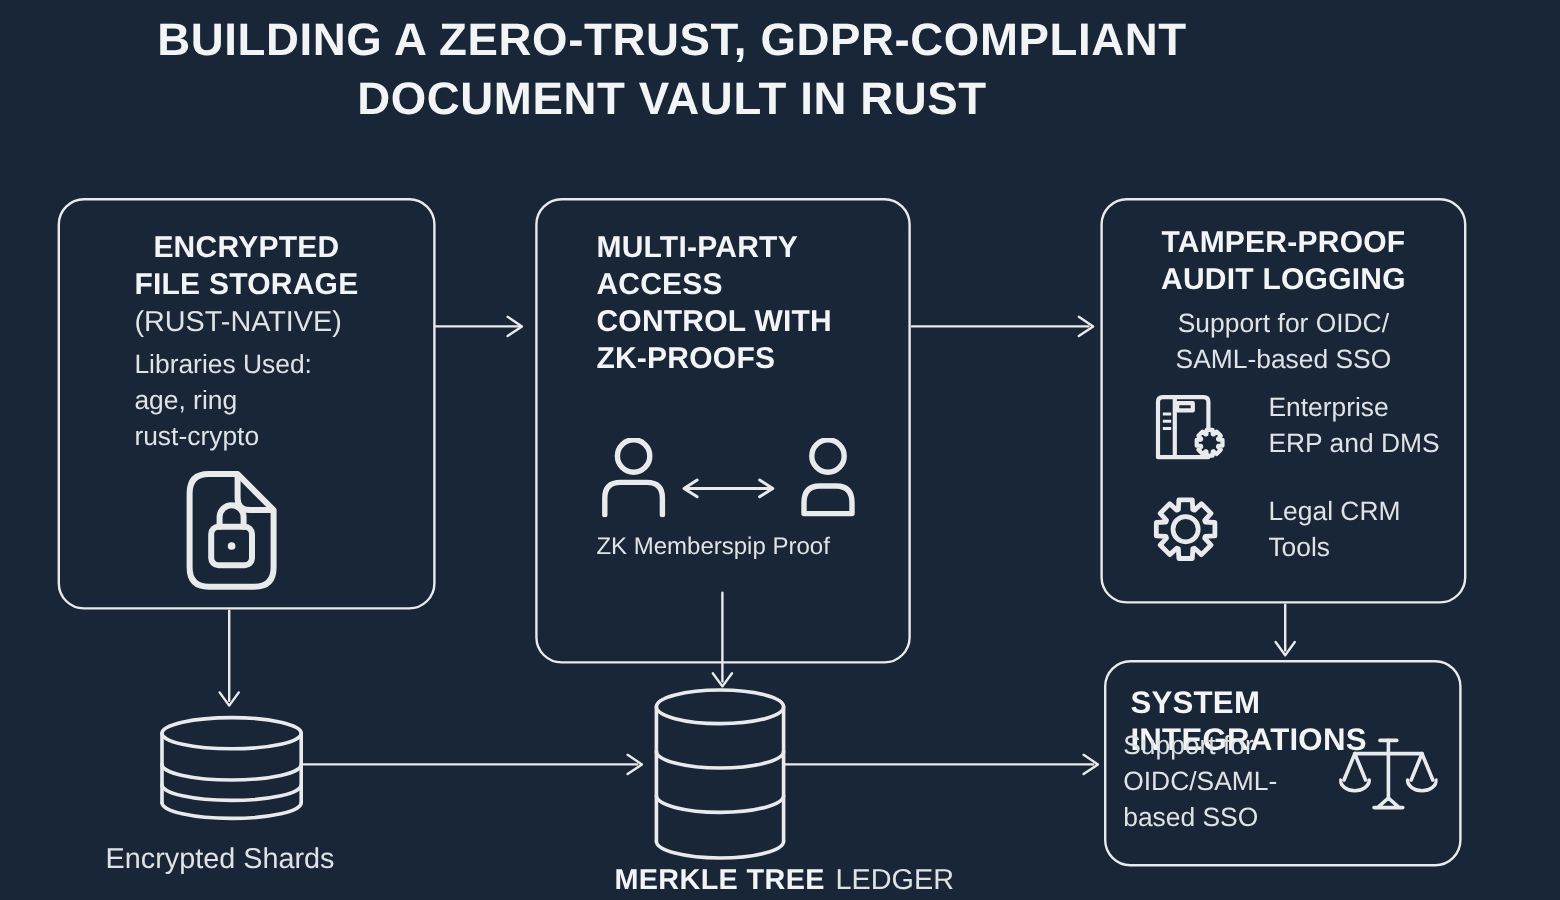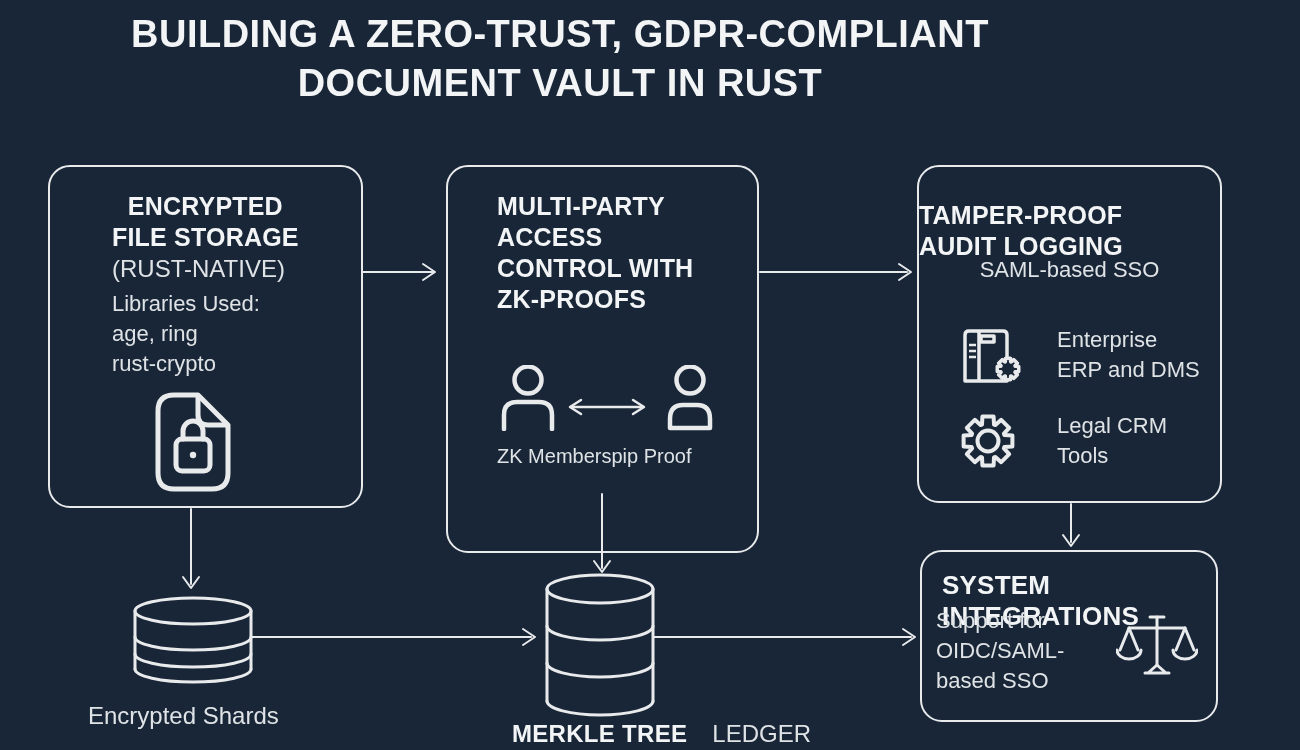--- a/index.html
+++ b/index.html
@@ -44,34 +44,34 @@
   .box1 .bbody{left:62px;top:122px}
   .doc-icon{position:absolute;left:102px;top:224px}
   
   .box2 .bhead{left:49px;top:24px}
   .box2 .bbody{left:49px;top:122px}
   .person-left{position:absolute;left:50px;top:198px}
   .person-arrow{position:absolute;left:114px;top:230px}
   .person-right{position:absolute;left:212px;top:198px}
   .zk-caption{position:absolute;left:49px;top:278px;font-size:20px}
   
-  .box3 .bhead{left:0;top:33px;width:100%;text-align:left}
+  .box3 .bhead{left:0;top:20px;width:100%;text-align:center}
   .box3 .bbody{left:0;top:88px;width:100%;text-align:center}
   .int-row{position:absolute;left:36px;display:flex;align-items:center;gap:36px}
   .int-row.r1{top:156px}
   .int-row.r2{top:244px}
   .int-label{font-size:22px;line-height:30px;text-align:left}
   
   .box4 .bhead{left:20px;top:18px;font-size:26px}
   .box4 .bbody{left:14px;top:54px}
   .scales-icon{position:absolute;left:194px;top:58px}
   
   .node-label{position:absolute;font-size:24px;line-height:28px;white-space:nowrap}
   .shards-label{left:88px;top:702px}
-  .merkle-label{left:512px;top:720px;display:flex;gap:25px}
+  .merkle-label{left:512px;top:720px;display:flex;gap:9px}
   .merkle-label b{color:var(--heading_text);letter-spacing:.3px}
 </style>
 </head>
 <body>
 
 <div class="stage">
 
   <svg class="connectors" width="1300" height="750" viewBox="0 0 1300 750">
     <g stroke="currentColor" fill="none" stroke-width="2" stroke-linecap="round" stroke-linejoin="round">
       <g>
@@ -173,20 +173,21 @@
     </svg>
     <div class="zk-caption">ZK Memberspip Proof</div>
   </section>
 
   <section class="box box3">
     <div class="bhead">
       <div>TAMPER-PROOF</div>
       <div>AUDIT LOGGING</div>
     </div>
     <div class="bbody">
+      <div>Support for OIDC/</div>
       <div>SAML-based SSO</div>
     </div>
     <div class="int-row r1">
       <svg class="icon" width="66" height="64" viewBox="0 0 66 64">
         <g stroke="currentColor" fill="none" stroke-width="3.5" stroke-linejoin="round">
           <path d="M10,58 V12 Q10,8 14,8 H48 Q52,8 52,12 V58 H10 Z"></path>
           <path d="M24,8 V58"></path>
           <rect x="26" y="13" width="13" height="6"></rect>
           <path d="M14,22 H21 M14,28 H21 M14,34 H21" stroke-width="2.5"></path>
         </g>

